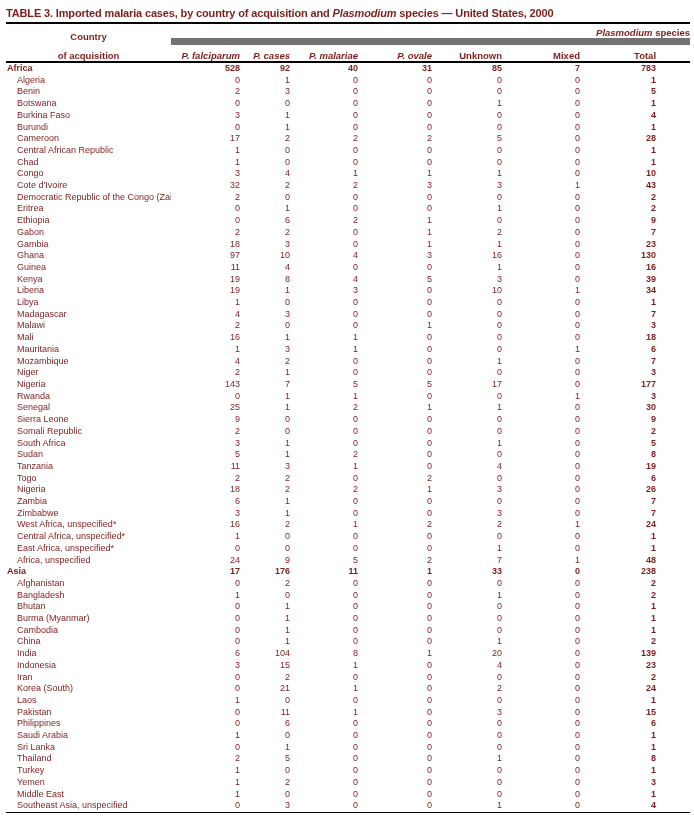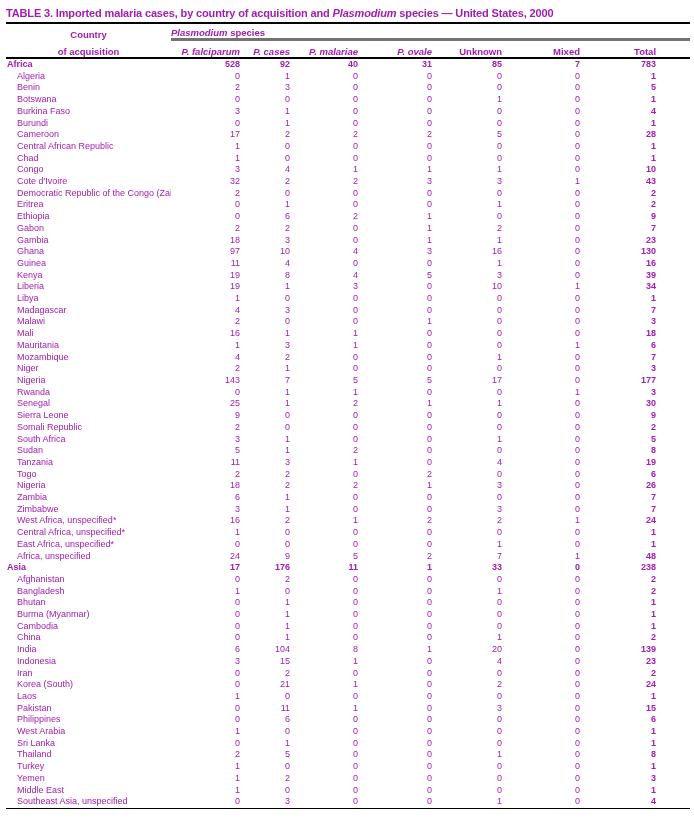--- a/index.html
+++ b/index.html
@@ -1,21 +1,21 @@
 <!DOCTYPE html>
 <html><head>
 <meta charset="utf-8">
 <style>
   html, body { margin: 0; padding: 0; background: #fff; }
   .page {
     width: 694px;
     height: 830px;
     box-sizing: border-box;
     background: #ffffff;
-    color: #a21caf;
+    color: #7f1d1d;
     padding: 7px 4px 1px 6px;
     font-family: "Liberation Sans", sans-serif;
     overflow: hidden;
   }
   .title {
     font-size: 11px;
     font-weight: bold;
     letter-spacing: -0.15px;
     margin: 0 0 3px 0;
     white-space: nowrap;
@@ -30,22 +30,22 @@
   }
   thead th {
     font-size: 9.5px;
     font-weight: bold;
     padding: 0;
     text-align: center;
     vertical-align: bottom;
     white-space: nowrap;
   }
   th.species-group {
-    text-align: left;
-    border-bottom: 3px solid #737373;
+    text-align: right;
+    border-bottom: 7px solid #737373;
     height: 14px;
   }
   tr.colhead th {
     height: 16px;
     border-bottom: 2px solid #000;
   }
   .sp-it { font-style: italic; }
   th.num, td.num { text-align: right; padding-right: 6px; }
   th.total-h, td.total { padding-right: 34px; }
   td {
@@ -661,21 +661,21 @@
           <td class="country indent">Philippines</td>
           <td class="num">0</td>
           <td class="num">6</td>
           <td class="num">0</td>
           <td class="num">0</td>
           <td class="num">0</td>
           <td class="num">0</td>
           <td class="num total">6</td>
         </tr>
         <tr>
-          <td class="country indent">West Arabia</td>
+          <td class="country indent">Saudi Arabia</td>
           <td class="num">1</td>
           <td class="num">0</td>
           <td class="num">0</td>
           <td class="num">0</td>
           <td class="num">0</td>
           <td class="num">0</td>
           <td class="num total">1</td>
         </tr>
         <tr>
           <td class="country indent">Sri Lanka</td>

